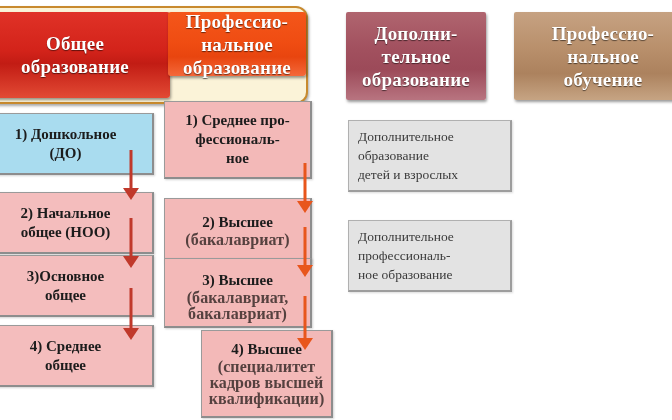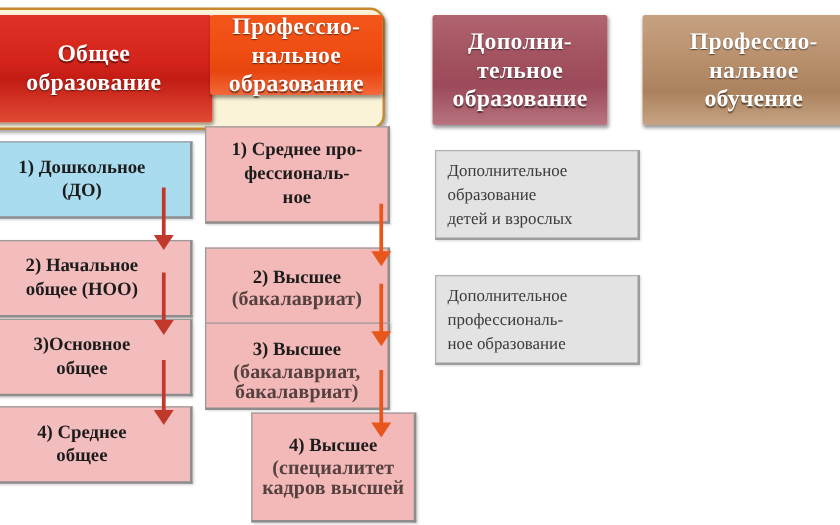--- a/index.html
+++ b/index.html
@@ -216,20 +216,21 @@
   <div class="box pink2" style="left:164px;top:258px;width:148px;height:70px;justify-content:flex-end;">
     <span class="ln">3) Высшее</span>
     <span class="ln sub">(бакалавриат,</span>
     <span class="ln sub">бакалавриат)</span>
   </div>
 
   <div class="box pink2" style="left:164px;top:330px;width:132px;height:88px;margin-left:37px;">
     <span class="ln">4) Высшее</span>
     <span class="ln sub">(специалитет</span>
     <span class="ln sub">кадров высшей</span>
+    <span class="ln sub">квалификации)</span>
   </div>
 
   <div class="arrow orange" style="left:296px;top:163px;width:18px;height:50px;">
     <div class="shaft"></div>
       <div class="head"></div>
   </div>
   <div class="arrow orange" style="left:296px;top:227px;width:18px;height:50px;">
     <div class="shaft"></div>
       <div class="head"></div>
   </div>

